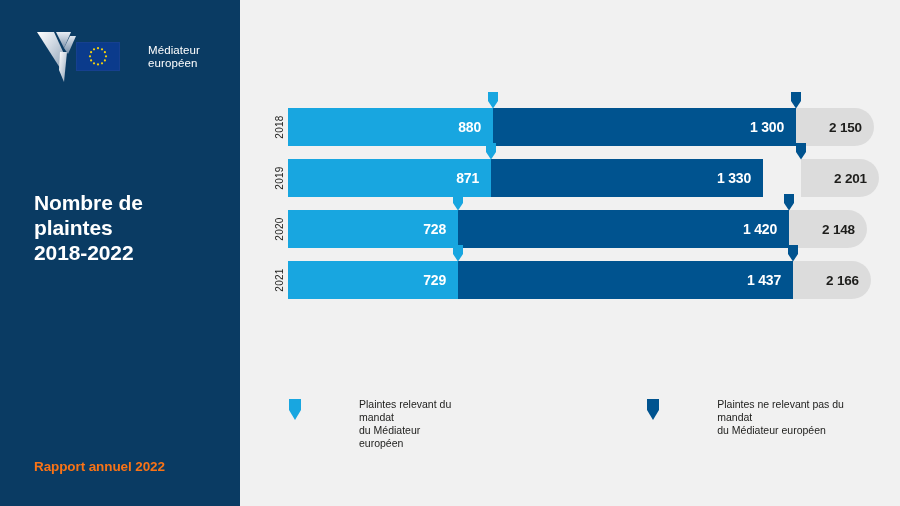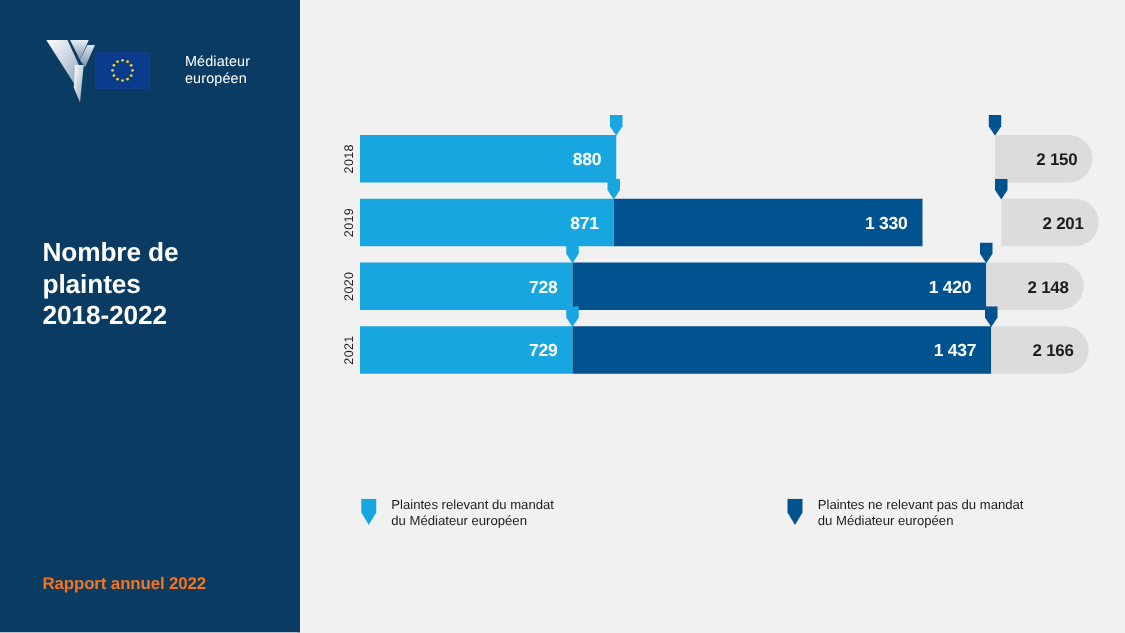--- a/index.html
+++ b/index.html
@@ -81,21 +81,21 @@
 
   
   .pin{
     position:absolute;top:-16px;width:11px;height:17px;
     transform:translateX(-50%);
   }
   .pin svg{display:block;width:11px;height:17px;}
 
   
   .legend{position:absolute;left:48px;top:398px;width:560px;display:flex;}
-  .legend-item{display:flex;align-items:flex-start;}
+  .legend-item{display:flex;align-items:flex-start;gap:46px;}
   .legend-item.second{margin-left:186px;justify-content:space-between;}
   .legend-pin{width:14px;height:22px;flex:0 0 14px;margin-top:1px;}
   .legend-pin svg{display:block;width:14px;height:22px;}
   .legend-label{
     margin-left:11px;font-size:10.5px;line-height:13px;color:#1d1d1b;
     white-space:pre-line;
   }
 </style>
 </head>
 <body>
@@ -156,20 +156,23 @@
 
   <section class="pane">
 
     <div class="chart" id="chart">
         <div class="row">
           <div class="ylabel">2018</div>
           <div class="track">
             <div class="seg seg-in" style="left: 0px; width: 205px;">
               <span class="v">880</span>
             </div>
+            <div class="seg seg-out" style="left: 205px; width: 303px;">
+              <span class="v">1 300</span>
+            </div>
             <div class="seg seg-total" style="left: 508px; width: 78px;">
               <span class="v">2 150</span>
             </div>
             <div class="pin" style="left: 205px;">
               <svg viewBox="0 0 11 17">
                 <path d="M0.5 0 H10.5 V9 L5.5 16.5 L0.5 9 Z" fill="#18a6e0"></path>
               </svg>
             </div>
             <div class="pin" style="left: 508px;">
               <svg viewBox="0 0 11 17">
@@ -177,21 +180,21 @@
               </svg>
             </div>
           </div>
         </div>
         <div class="row">
           <div class="ylabel">2019</div>
           <div class="track">
             <div class="seg seg-in" style="left: 0px; width: 203px;">
               <span class="v">871</span>
             </div>
-            <div class="seg seg-out" style="left: 203px; width: 247px;">
+            <div class="seg seg-out" style="left: 203px; width: 272px;">
               <span class="v">1 330</span>
             </div>
             <div class="seg seg-total" style="left: 513px; width: 78px;">
               <span class="v">2 201</span>
             </div>
             <div class="pin" style="left: 203px;">
               <svg viewBox="0 0 11 17">
                 <path d="M0.5 0 H10.5 V9 L5.5 16.5 L0.5 9 Z" fill="#18a6e0"></path>
               </svg>
             </div>

